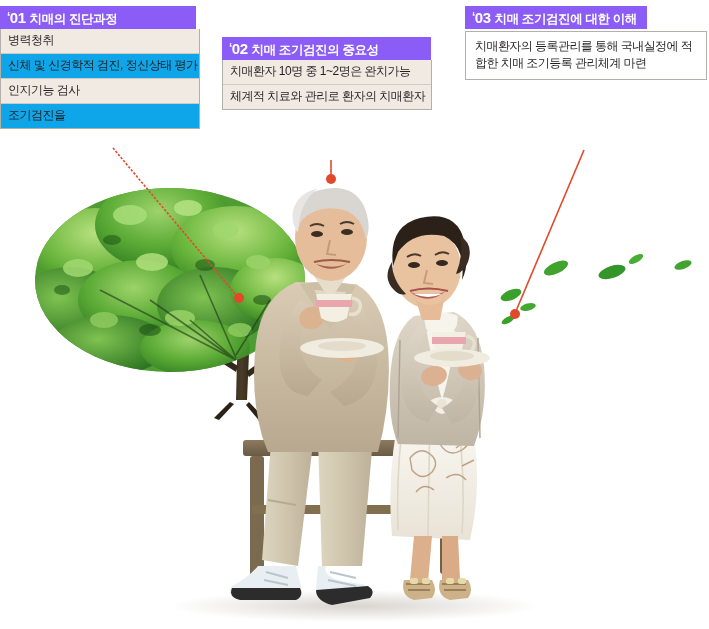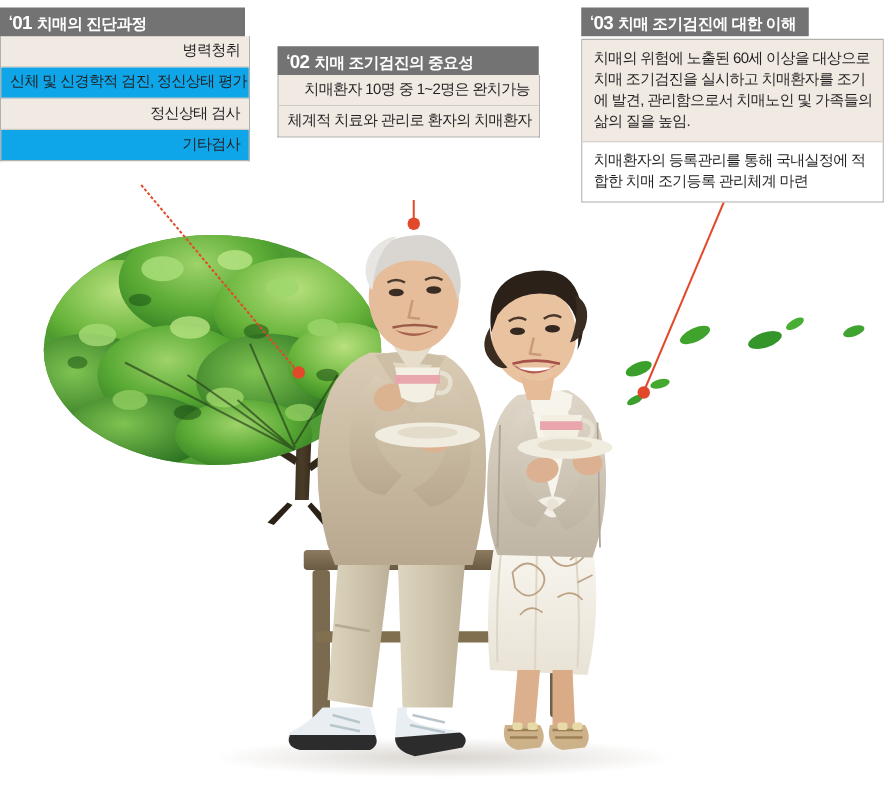--- a/index.html
+++ b/index.html
@@ -16,21 +16,21 @@
     width: 709px;
     height: 629px;
     background: #ffffff;
     overflow: hidden;
   }
 
   
   .infobox { position: absolute; }
 
   .box-header {
-    background: #737373;
+    background: #8b5cf6;
     color: #ffffff;
     font-weight: bold;
     height: 23px;
     line-height: 23px;
     padding: 0 10px 0 7px;
     white-space: nowrap;
     display: inline-block;
     font-size: 13px;
     letter-spacing: -0.4px;
   }
@@ -49,21 +49,20 @@
     background: #ffffff;
   }
   .row {
     border-bottom: 1px solid #cfcac3;
     font-size: 12px;
     color: #231f20;
     padding: 4px 7px 5px 7px;
     letter-spacing: -0.5px;
     line-height: 1.25;
     white-space: nowrap;
-    text-align: right;
   }
   .row:last-child { border-bottom: none; }
   .row.shade { background: #f0eae3; }
   .row.plain { background: #0ea5e9; }
 
   
   #box1 { left: 0px;  top: 6px;  width: 200px; }
   #box1 .box-header { width: 196px; }
   #box1 .box-body { width: 200px; }
 
@@ -374,38 +373,37 @@
     </svg>
   </div>
 
   <div class="infobox" id="box1">
     <div class="box-header">
       <span class="num"><span class="apos">‘</span><span>01</span></span><span class="title">치매의 진단과정</span>
     </div>
     <div class="box-body">
       <div class="row shade">병력청취</div>
       <div class="row plain">신체 및 신경학적 검진, 정신상태 평가</div>
-      <div class="row shade">정신상태 검사</div>
-      <div class="row plain">기타검사</div>
+      <div class="row shade">인지기능 검사</div>
+      <div class="row plain">조기검진을</div>
     </div>
   </div>
 
   <div class="infobox" id="box2">
     <div class="box-header">
       <span class="num"><span class="apos">‘</span><span>02</span></span><span class="title">치매 조기검진의 중요성</span>
     </div>
     <div class="box-body">
       <div class="row shade">치매환자 10명 중 1~2명은 완치가능</div>
       <div class="row shade">체계적 치료와 관리로 환자의 치매환자</div>
     </div>
   </div>
 
   <div class="infobox" id="box3">
     <div class="box-header">
       <span class="num"><span class="apos">‘</span><span>03</span></span><span class="title">치매 조기검진에 대한 이해</span>
     </div>
     <div class="box-body">
-      <div class="para shade">치매의 위험에 노출된 60세 이상을 대상으로 치매 조기검진을 실시하고 치매환자를 조기에 발견, 관리함으로서 치매노인 및 가족들의 삶의 질을 높임.</div>
       <div class="para plain">치매환자의 등록관리를 통해 국내실정에 적합한 치매 조기등록 관리체계 마련</div>
     </div>
   </div>
 
 </div>
 
 </body></html>

